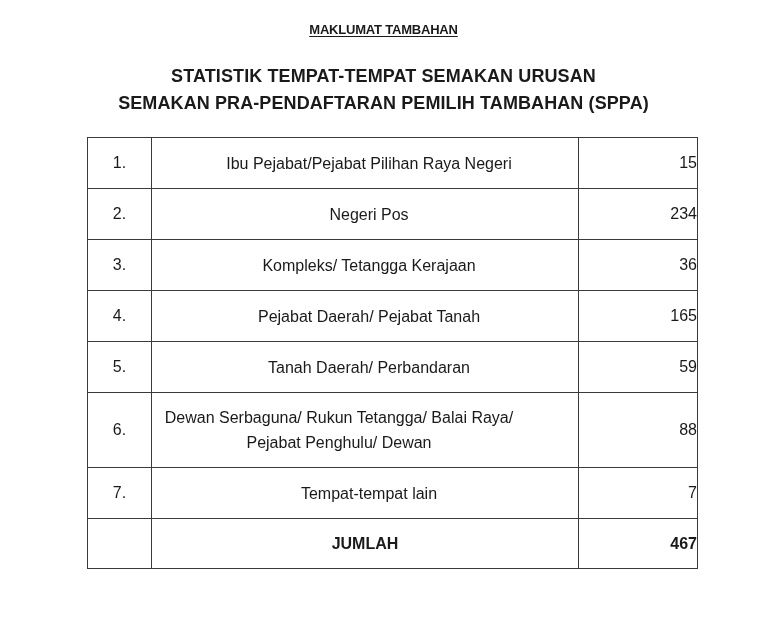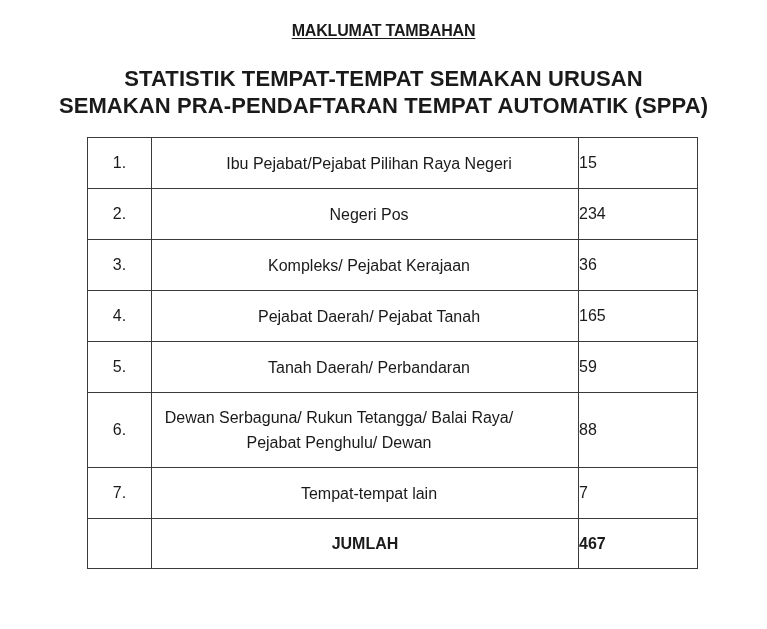--- a/index.html
+++ b/index.html
@@ -14,31 +14,31 @@
     overflow: hidden;
     font-family: "Liberation Sans", sans-serif;
     color: #1a1a1a;
   }
   .doc-title {
     position: absolute;
     left: 0; right: 0;
     top: 22px;
     text-align: center;
     font-weight: bold;
-    font-size: 16px;
+    font-size: 13px;
     text-decoration: underline;
     text-underline-offset: 2px;
     letter-spacing: -0.2px;
   }
   .subtitle {
     position: absolute;
     left: 0; right: 0;
     text-align: center;
     font-weight: bold;
-    font-size: 22px;
+    font-size: 18px;
     letter-spacing: 0.1px;
   }
   .subtitle.l1 { top: 66px; }
   .subtitle.l2 { top: 93px; }
 
   table.stats {
     position: absolute;
     left: 87px;
     top: 137px;
     width: 610px;
@@ -59,50 +59,50 @@
     height: 50px;
     vertical-align: top;
     padding-top: 4px !important;
     font-size: 16px;
   }
   tr.row td { height: 50px; vertical-align: middle; }
   tr.row.tall td { height: 74px; }
   tr.total td { height: 49px; font-weight: bold; }
   td.bil { text-align: center; }
   td.tempat { text-align: center; padding-left: 8px !important; line-height: 25px; }
-  td.jumlah { text-align: left; margin-left: 32px; }
+  td.jumlah { text-align: right; margin-left: 32px; }
   td.total-label { text-align: center; }
 </style>
 </head>
 <body>
 
 <div class="doc-title">MAKLUMAT TAMBAHAN</div>
 <div class="subtitle l1">STATISTIK TEMPAT-TEMPAT SEMAKAN URUSAN</div>
-<div class="subtitle l2">SEMAKAN PRA-PENDAFTARAN TEMPAT AUTOMATIK (SPPA)</div>
+<div class="subtitle l2">SEMAKAN PRA-PENDAFTARAN PEMILIH TAMBAHAN (SPPA)</div>
 
 <table class="stats">
   <colgroup>
     <col class="c-bil">
     <col class="c-tempat">
     <col class="c-jumlah">
   </colgroup>
   <tbody>
   <tr class="row">
     <td class="bil">1.</td>
     <td class="tempat">Ibu Pejabat/Pejabat Pilihan Raya Negeri</td>
     <td class="jumlah">15</td>
   </tr>
   <tr class="row">
     <td class="bil">2.</td>
     <td class="tempat">Negeri Pos</td>
     <td class="jumlah">234</td>
   </tr>
   <tr class="row">
     <td class="bil">3.</td>
-    <td class="tempat">Kompleks/ Pejabat Kerajaan</td>
+    <td class="tempat">Kompleks/ Tetangga Kerajaan</td>
     <td class="jumlah">36</td>
   </tr>
   <tr class="row">
     <td class="bil">4.</td>
     <td class="tempat">Pejabat Daerah/ Pejabat Tanah</td>
     <td class="jumlah">165</td>
   </tr>
   <tr class="row">
     <td class="bil">5.</td>
     <td class="tempat">Tanah Daerah/ Perbandaran</td>

